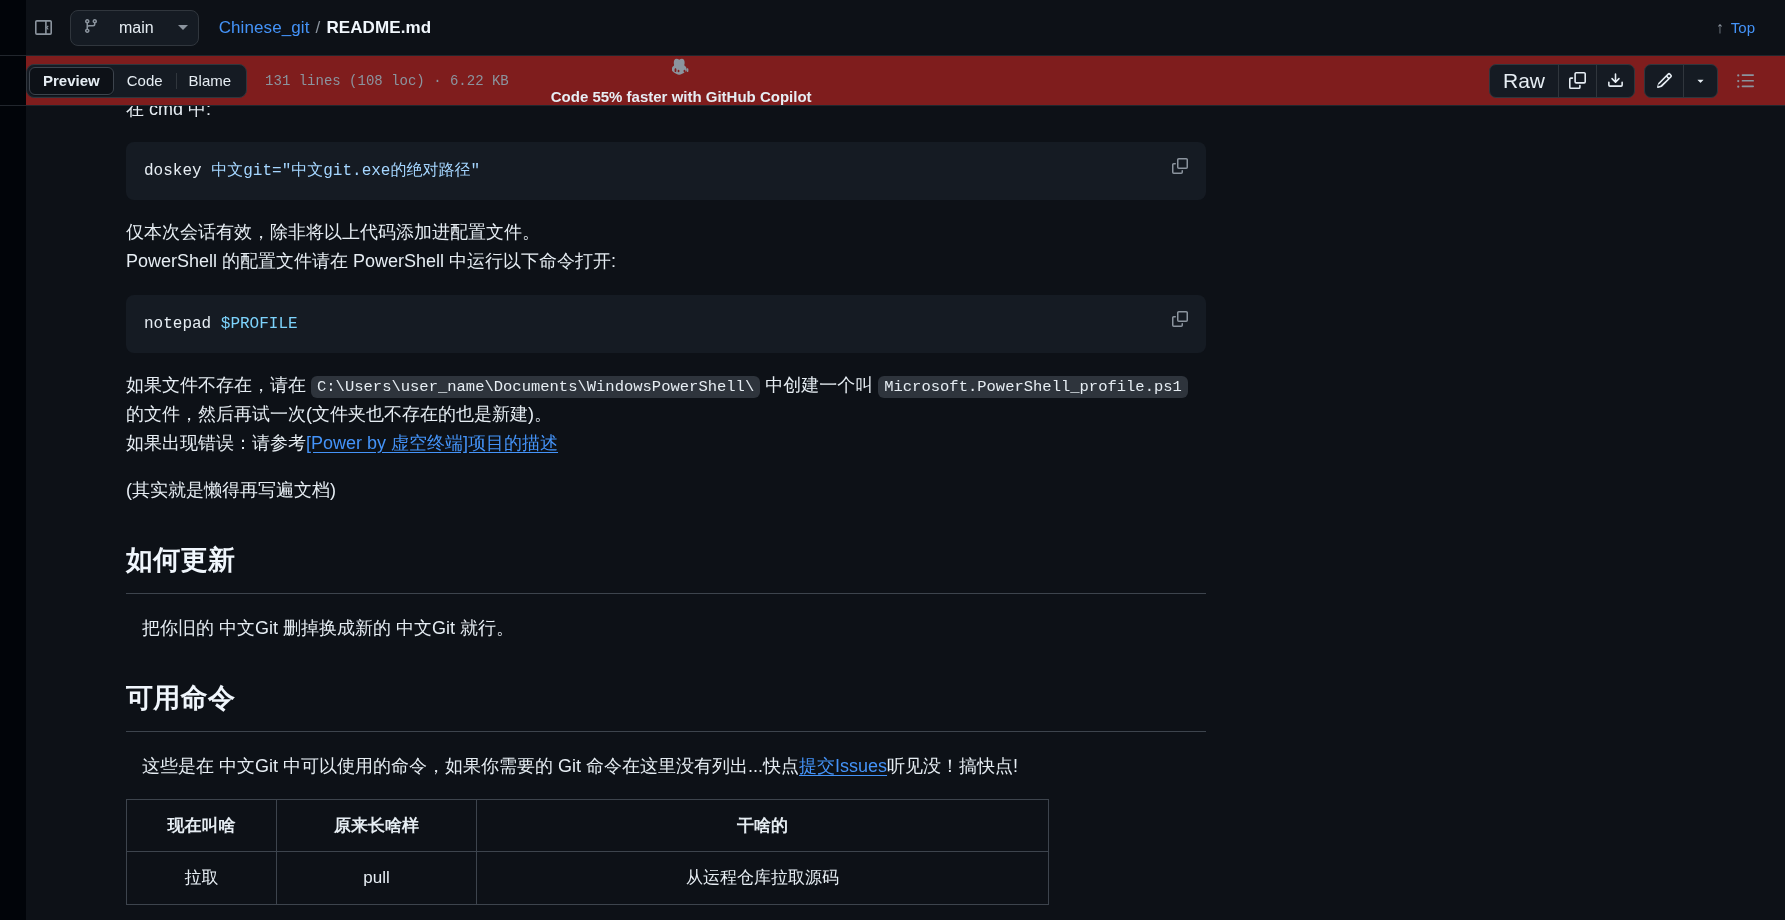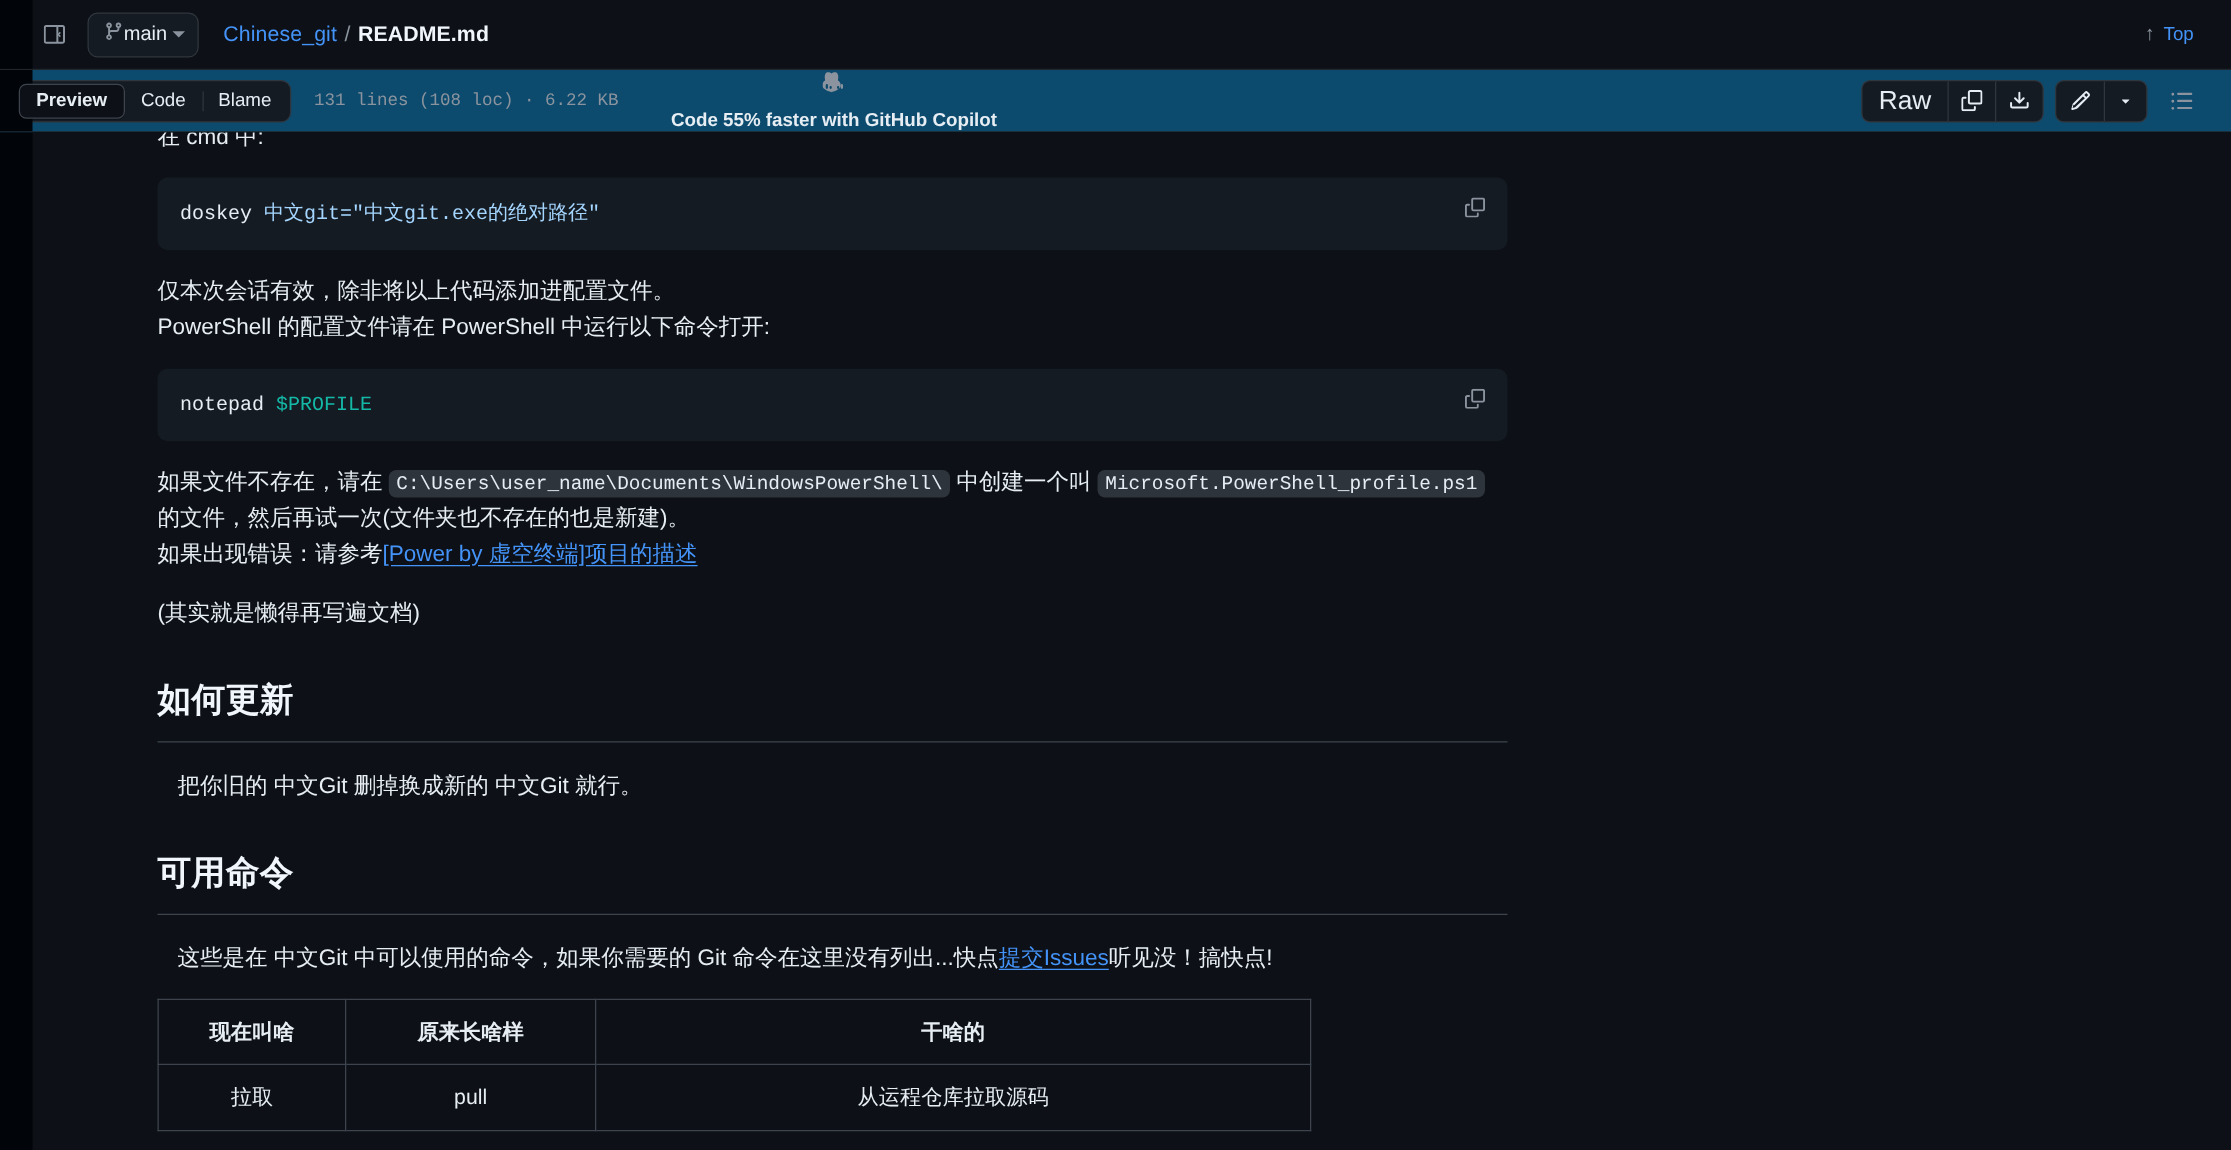--- a/index.html
+++ b/index.html
@@ -39,21 +39,21 @@
   .icon-btn {
     width: 34px; height: 34px;
     display: flex; align-items: center; justify-content: center;
     border: 1px solid transparent;
     border-radius: 6px;
     cursor: pointer;
     color: #8b949e;
     background: transparent;
   }
   .branch-btn {
-    display: flex; align-items: center; gap: 0;
+    display: flex; align-items: center; gap: 20px;
     height: 36px;
     margin-left: 10px;
     padding: 0 10px 0 12px;
     border: 1px solid #30363d;
     border-radius: 8px;
     background: #151b23;
     color: #e6edf3;
     font-size: 16px;
     cursor: pointer;
   }
@@ -88,22 +88,22 @@
     border-radius: 6px;
   }
   .top-link .arrow { color: #8b949e; font-size: 16px; }
 
   
   .toolbar {
     height: 50px;
     flex: 0 0 50px;
     display: flex;
     align-items: center;
-    padding: 0 22px 0 12px;
-    background: #0c4a6e;
+    padding: 0 22px 0 26px;
+    background: #7f1d1d;
     border-bottom: 1px solid #21262d;
     position: relative;
   }
   .segmented {
     display: flex;
     align-items: center;
     border: 1px solid #30363d;
     border-radius: 8px;
     background: #151b23;
     height: 34px;
@@ -227,21 +227,21 @@
   .codeblock .copy {
     position: absolute;
     top: 8px; right: 10px;
     width: 32px; height: 32px;
     display: flex; align-items: center; justify-content: center;
     color: #8b949e;
     border-radius: 6px;
     cursor: pointer;
   }
   .tok-str { color: #a5d6ff; }
-  .tok-var { color: #14b8a6; }
+  .tok-var { color: #7dd3fc; }
 
   code.inline {
     background: rgba(110,118,129,0.35);
     border-radius: 6px;
     padding: 2px 6px;
     font-family: "Liberation Mono", "DejaVu Sans Mono", monospace;
     font-size: 15.5px;
     color: #e6edf3;
     white-space: nowrap;
   }

